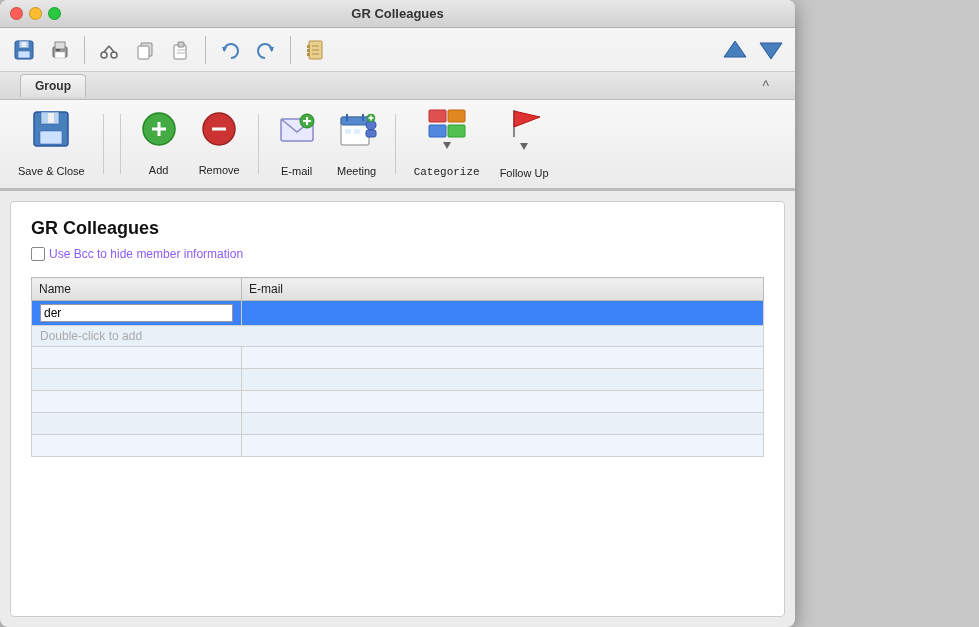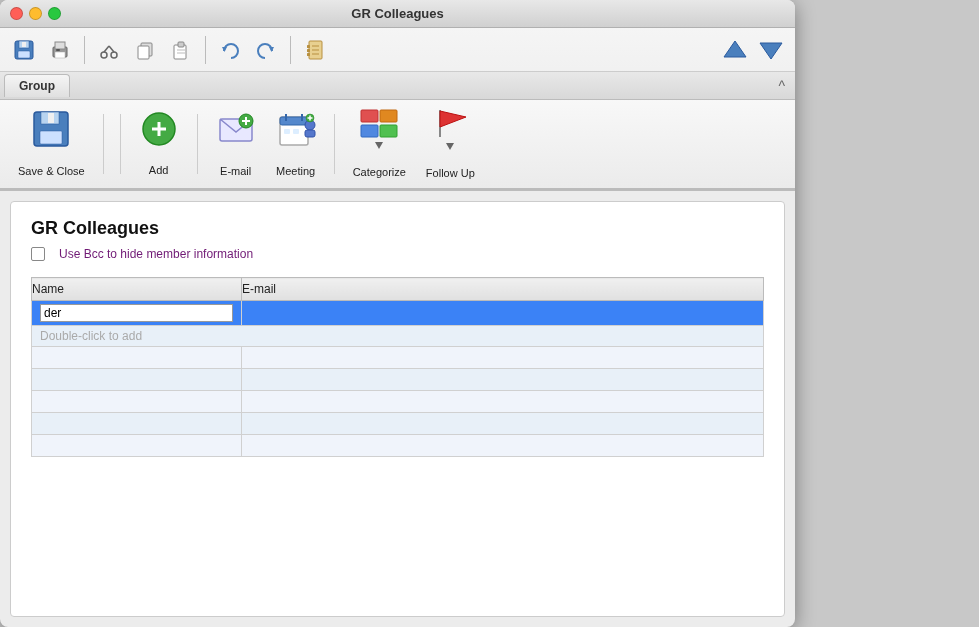--- a/index.html
+++ b/index.html
@@ -107,21 +107,21 @@
       display: flex;
       align-items: center;
       justify-content: center;
       cursor: pointer;
     }
 
     
     .tab-bar {
       display: flex;
       align-items: center;
-      padding: 0 4px;
+      padding: 0 20px;
       background: linear-gradient(to bottom, #e8e8e8, #d8d8d8);
       border-bottom: 1px solid #bbb;
       height: 28px;
     }
 
     .tab {
       padding: 4px 14px;
       font-size: 12px;
       font-weight: bold;
       color: #333;
@@ -196,24 +196,24 @@
     .content-title {
       font-size: 18px;
       font-weight: bold;
       color: #111;
       margin-bottom: 8px;
     }
 
     .bcc-row {
       display: flex;
       align-items: center;
-      gap: 14px;
+      gap: 4px;
       margin-bottom: 16px;
       font-size: 12px;
-      color: #701a75;
+      color: #8b5cf6;
     }
 
     .checkbox {
       width: 14px;
       height: 14px;
       border: 1px solid #888;
       background: white;
       border-radius: 2px;
       display: inline-block;
       flex-shrink: 0;
@@ -222,21 +222,21 @@
     
     .members-table {
       width: 100%;
       border-collapse: collapse;
       border: 1px solid #bbb;
     }
 
     .members-table th {
       background: linear-gradient(to bottom, #f0f0f0, #e0e0e0);
       border: 1px solid #bbb;
-      padding: 4px 0;
+      padding: 4px 7px;
       font-size: 12px;
       font-weight: normal;
       text-align: left;
       color: #222;
       margin-left: 24px;
     }
 
     .members-table td {
       border: 1px solid #d0d0d0;
       padding: 3px 8px;
@@ -399,20 +399,27 @@
 
       <div class="ribbon-btn">
         <svg width="38" height="38" viewBox="0 0 38 38">
           <circle cx="19" cy="19" r="16" fill="#44aa44" stroke="#228822" stroke-width="1.5"></circle>
           <line x1="12" y1="19" x2="26" y2="19" stroke="white" stroke-width="3"></line>
           <line x1="19" y1="12" x2="19" y2="26" stroke="white" stroke-width="3"></line>
         </svg>
         <span class="ribbon-btn-label">Add</span>
       </div>
 
+      <div class="ribbon-btn">
+        <svg width="38" height="38" viewBox="0 0 38 38">
+          <circle cx="19" cy="19" r="16" fill="#cc3333" stroke="#992222" stroke-width="1.5"></circle>
+          <line x1="12" y1="19" x2="26" y2="19" stroke="white" stroke-width="3"></line>
+        </svg>
+        <span class="ribbon-btn-label">Remove</span>
+      </div>
 
       <div class="ribbon-divider"></div>
 
       <div class="ribbon-btn">
         <svg width="40" height="40" viewBox="0 0 40 40">
           <rect x="4" y="10" width="32" height="22" rx="2" fill="#e8e8ff" stroke="#8888cc" stroke-width="1.5"></rect>
           <polyline points="4,10 20,23 36,10" fill="none" stroke="#8888cc" stroke-width="1.5"></polyline>
 
           <circle cx="30" cy="12" r="7" fill="#44aa44" stroke="#228822" stroke-width="1"></circle>
           <line x1="26" y1="12" x2="34" y2="12" stroke="white" stroke-width="2"></line>
@@ -436,21 +443,21 @@
 
           <circle cx="34" cy="9" r="4" fill="#44aa44" stroke="#228822" stroke-width="0.5"></circle>
           <line x1="31.5" y1="9" x2="36.5" y2="9" stroke="white" stroke-width="1.5"></line>
           <line x1="34" y1="6.5" x2="34" y2="11.5" stroke="white" stroke-width="1.5"></line>
         </svg>
         <span class="ribbon-btn-label">Meeting</span>
       </div>
 
       <div class="ribbon-divider"></div>
 
-      <div class="ribbon-btn" style="min-width:60px;">
+      <div class="ribbon-btn" style="min-width:60px;font-family:Liberation Mono, monospace;">
         <div style="display:flex;flex-direction:column;align-items:center;gap:2px;">
           <svg width="40" height="30" viewBox="0 0 40 30">
             <rect x="2" y="2" width="17" height="12" rx="1" fill="#e05050" stroke="#c03030" stroke-width="1"></rect>
             <rect x="21" y="2" width="17" height="12" rx="1" fill="#e08820" stroke="#c06810" stroke-width="1"></rect>
             <rect x="2" y="17" width="17" height="12" rx="1" fill="#5088e0" stroke="#3068c0" stroke-width="1"></rect>
             <rect x="21" y="17" width="17" height="12" rx="1" fill="#50c050" stroke="#30a030" stroke-width="1"></rect>
           </svg>
           <svg width="12" height="10" viewBox="0 0 12 10">
             <polygon points="2,2 10,2 6,9" fill="#666"></polygon>
           </svg>

